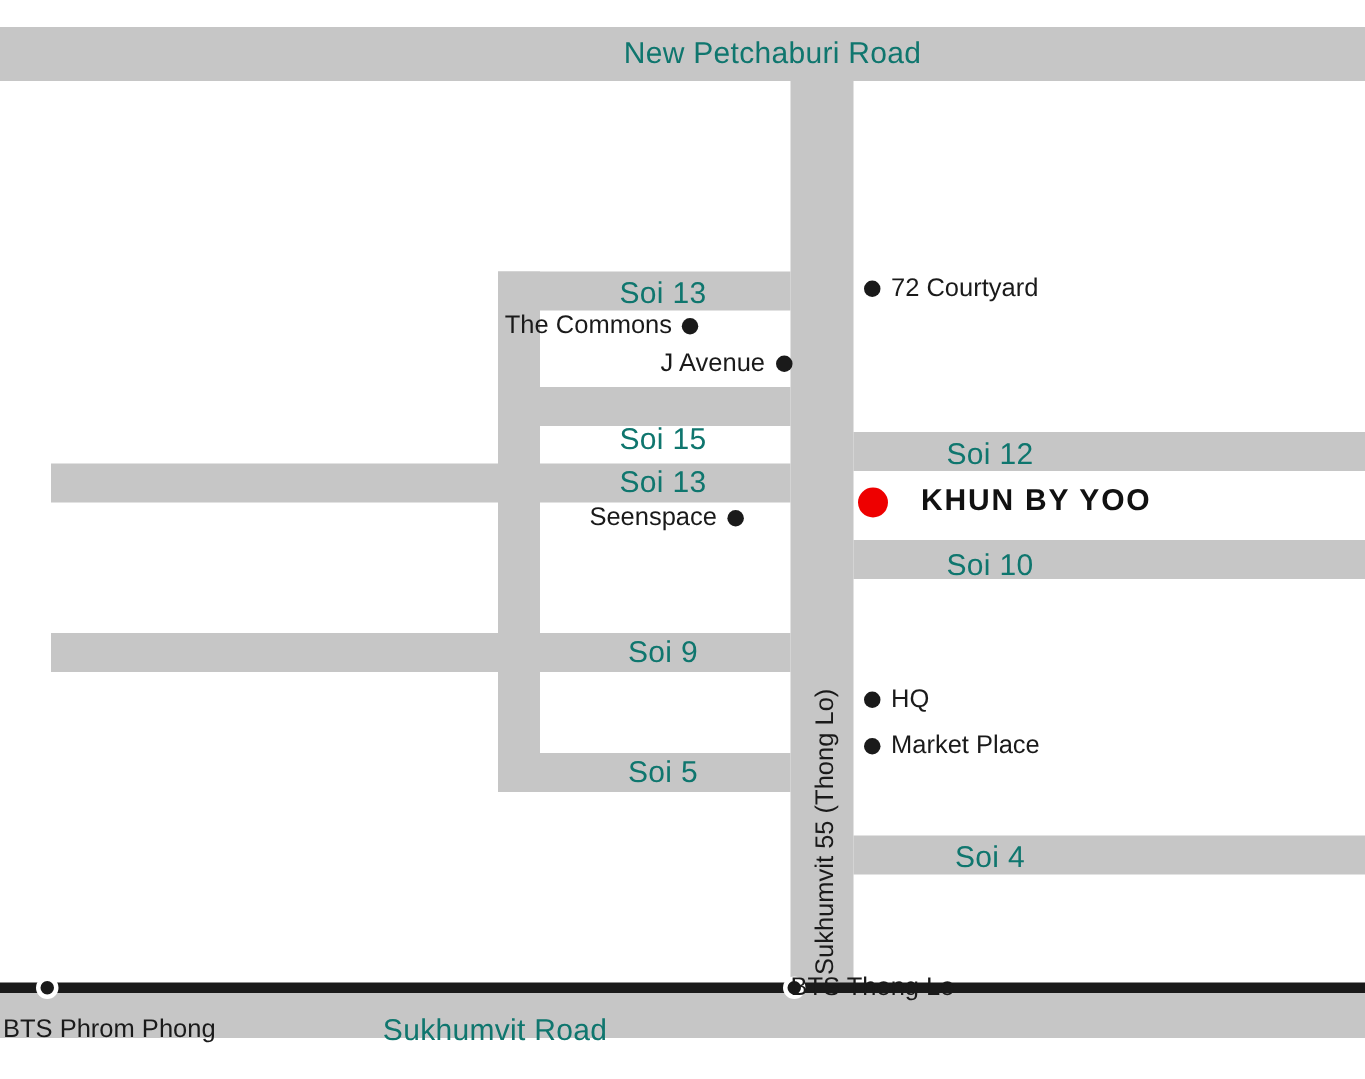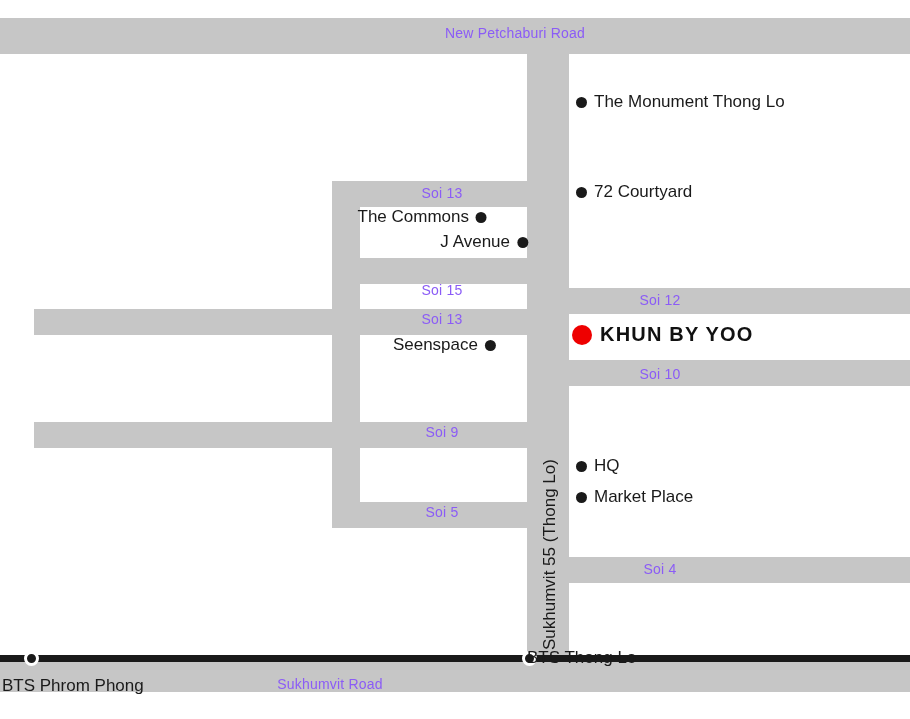--- a/index.html
+++ b/index.html
@@ -16,22 +16,22 @@
     height: 719px;
     background: #ffffff;
     overflow: hidden;
   }
   .road {
     position: absolute;
     background: #c6c6c6;
   }
   .road-label {
     position: absolute;
-    font-size: 14px;
-    color: #8b5cf6;
+    font-size: 20px;
+    color: #0f766e;
     white-space: nowrap;
     letter-spacing: 0.2px;
   }
   .label-center {
     text-align: center;
     transform: translateX(-50%);
   }
   .vertical-label {
     position: absolute;
     font-size: 17px;
@@ -57,21 +57,21 @@
     width: 11px;
     height: 11px;
     border-radius: 50%;
     background: #1a1a1a;
     flex: 0 0 auto;
   }
   .poi-highlight {
     position: absolute;
     display: flex;
     align-items: center;
-    gap: 8px;
+    gap: 22px;
     font-size: 20px;
     font-weight: bold;
     letter-spacing: 1.2px;
     color: #111111;
   }
   .dot-red {
     width: 20px;
     height: 20px;
     border-radius: 50%;
     background: #ee0000;
@@ -137,31 +137,27 @@
   <div class="road-label label-center" style="left:442px; top:185px;">Soi 13</div>
   <div class="road-label label-center" style="left:442px; top:260px;margin-top:22px;">Soi 15</div>
   <div class="road-label label-center" style="left:442px; top:311px;">Soi 13</div>
   <div class="road-label label-center" style="left:442px; top:424px;">Soi 9</div>
   <div class="road-label label-center" style="left:442px; top:504px;text-align:center;">Soi 5</div>
 
   <div class="road-label label-center" style="left:660px; top:292px;">Soi 12</div>
   <div class="road-label label-center" style="left:660px; top:366px;">Soi 10</div>
   <div class="road-label label-center" style="left:660px; top:561px;">Soi 4</div>
 
-  <div class="poi" style="left:576px; top:92px;">
-    <span class="dot"></span>
-    <span>The Monument Thong Lo</span>
-  </div>
 
   <div class="poi" style="left:576px; top:182px;">
     <span class="dot"></span>
     <span>72 Courtyard</span>
   </div>
 
-  <div class="poi right-dot" style="left:487px; top:207px;">
+  <div class="poi right-dot" style="left:466px; top:207px;">
     <span class="dot"></span>
     <span>The Commons</span>
   </div>
 
   <div class="poi right-dot" style="left:528px; top:232px;">
     <span class="dot"></span>
     <span>J Avenue</span>
   </div>
 
   <div class="poi right-dot" style="left:496px; top:335px;">

